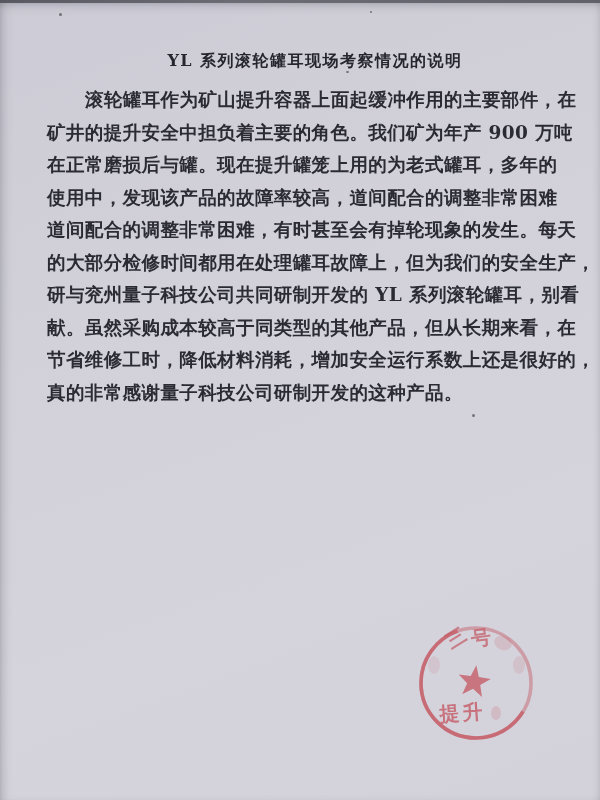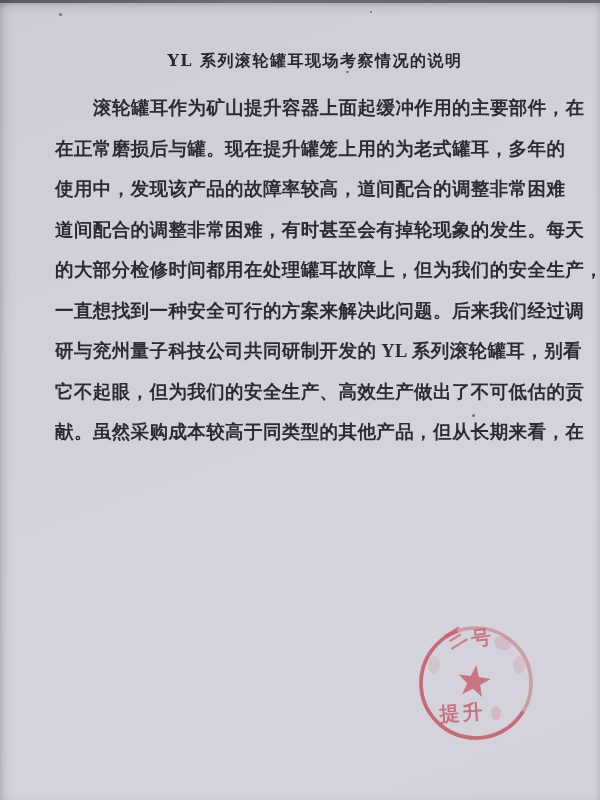--- a/index.html
+++ b/index.html
@@ -14,52 +14,53 @@
             background:linear-gradient(90deg,#4c4c55,#62626b 40%,#55555e);opacity:.85;}
   .speck{position:absolute;background:#4a4a52;border-radius:50%;opacity:.7;}
   .s1{left:59px;top:13px;width:3px;height:3px;}
   .s2{left:370px;top:11px;width:2px;height:2px;}
   .s3{left:346px;top:71px;width:3px;height:2px;}
   .s4{left:472px;top:414px;width:3px;height:3px;}
   .title{position:absolute;left:0;top:36px;width:600px;margin:15px;
          text-align:center;font-size:16px;font-weight:bold;color:#26262e;
          letter-spacing:1.5px;}
   .body-text{position:absolute;left:47px;top:84px;width:506px;}
-  .line{margin:8px;height:32.5px;line-height:32.5px;font-size:18.5px;
+  .line{margin:0;height:32.5px;line-height:32.5px;font-size:18.5px;
         font-weight:bold;color:#2b2b33;letter-spacing:.4px;
         text-align:justify;text-align-last:justify;text-justify:inter-character;
-        white-space:nowrap;font-family:Liberation Serif, serif;}
+        white-space:nowrap;}
   .line.first{text-indent:38px;}
   .line.last{text-align-last:left;white-space:normal;}
   .stamp{position:absolute;left:406px;top:613px;width:140px;height:140px;
          filter:blur(.4px);opacity:.95;}
   .stamp text{font-family:"DejaVu Serif","Liberation Serif",serif;font-weight:bold;}
 </style>
 </head>
 <body>
 
 <div class="scan">
   <div class="top-edge"></div>
   <div class="speck s1"></div>
   <div class="speck s2"></div>
   <div class="speck s3"></div>
   <div class="speck s4"></div>
 
   <h1 class="title">YL 系列滚轮罐耳现场考察情况的说明</h1>
 
   <div class="body-text">
     <p class="line first">滚轮罐耳作为矿山提升容器上面起缓冲作用的主要部件，在</p>
+    <p class="line">矿井的提升安全中担负着主要的角色。我们矿为年产 900 万吨</p>
     <p class="line">在正常磨损后与罐。现在提升罐笼上用的为老式罐耳，多年的</p>
     <p class="line">使用中，发现该产品的故障率较高，道间配合的调整非常困难</p>
     <p class="line">道间配合的调整非常困难，有时甚至会有掉轮现象的发生。每天</p>
     <p class="line">的大部分检修时间都用在处理罐耳故障上，但为我们的安全生产，</p>
-    <p class="line">一直想找到一种安全可行的方案来解决此问题。后来我们经过调</p>
     <p class="line">研与兖州量子科技公司共同研制开发的 YL 系列滚轮罐耳，别看</p>
-    <p class="line">它不起眼，但为我们的安全生产、高效生产做出了不可低估的贡</p>
     <p class="line">献。虽然采购成本较高于同类型的其他产品，但从长期来看，在</p>
+    <p class="line">节省维修工时，降低材料消耗，增加安全运行系数上还是很好的，</p>
+    <p class="line last">真的非常感谢量子科技公司研制开发的这种产品。</p>
   </div>
 
   <svg class="stamp" viewBox="0 0 140 140" xmlns="http://www.w3.org/2000/svg">
 
     <circle cx="70" cy="70" r="55" fill="none" stroke="#c4545f" stroke-width="3.6" opacity="0.45"></circle>
     <circle cx="70" cy="70" r="55" fill="none" stroke="#c4545f" stroke-width="3.6" stroke-dasharray="210 136" stroke-dashoffset="-30" opacity="0.75"></circle>
 
     <path d="M0,-17 L4.1,-5.6 L16.2,-5.3 L6.6,2.1 L10,13.8 L0,6.9 L-10,13.8 L-6.6,2.1 L-16.2,-5.3 L-4.1,-5.6 Z" transform="translate(68,69) rotate(8)" fill="#c4545f" opacity="0.78"></path>
 
     <text transform="translate(45,36) rotate(-32)" font-size="20" fill="#c4545f" opacity="0.7">三</text>

